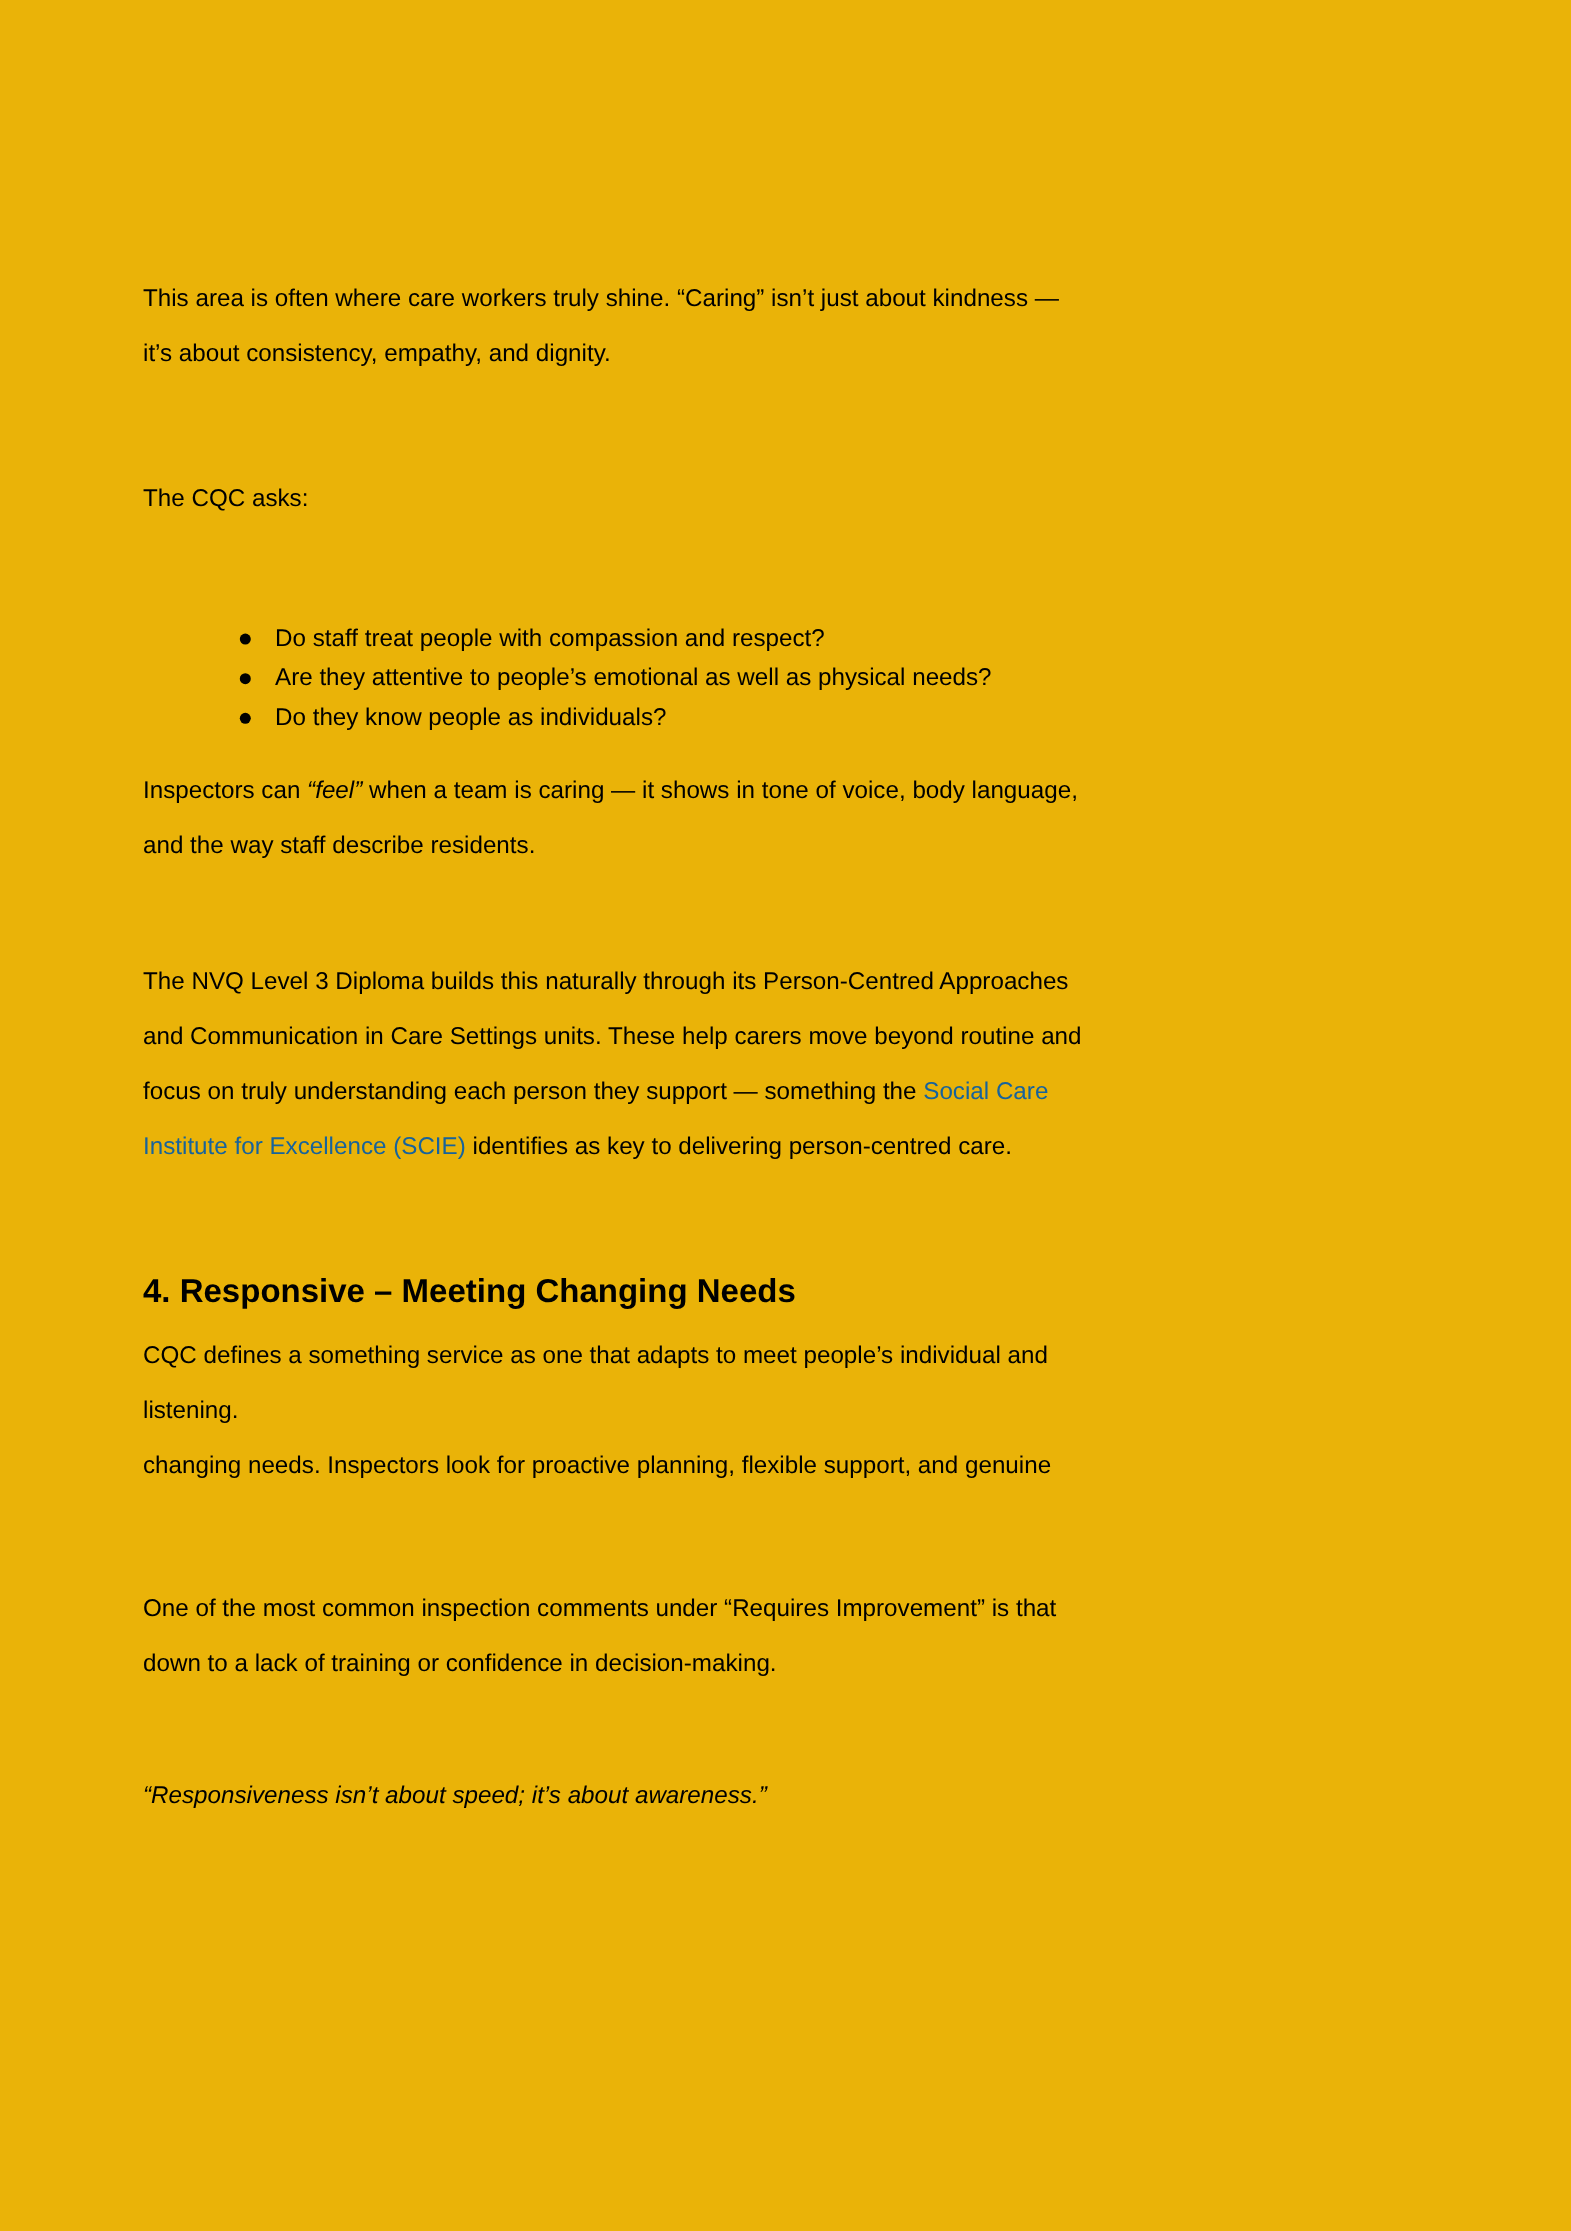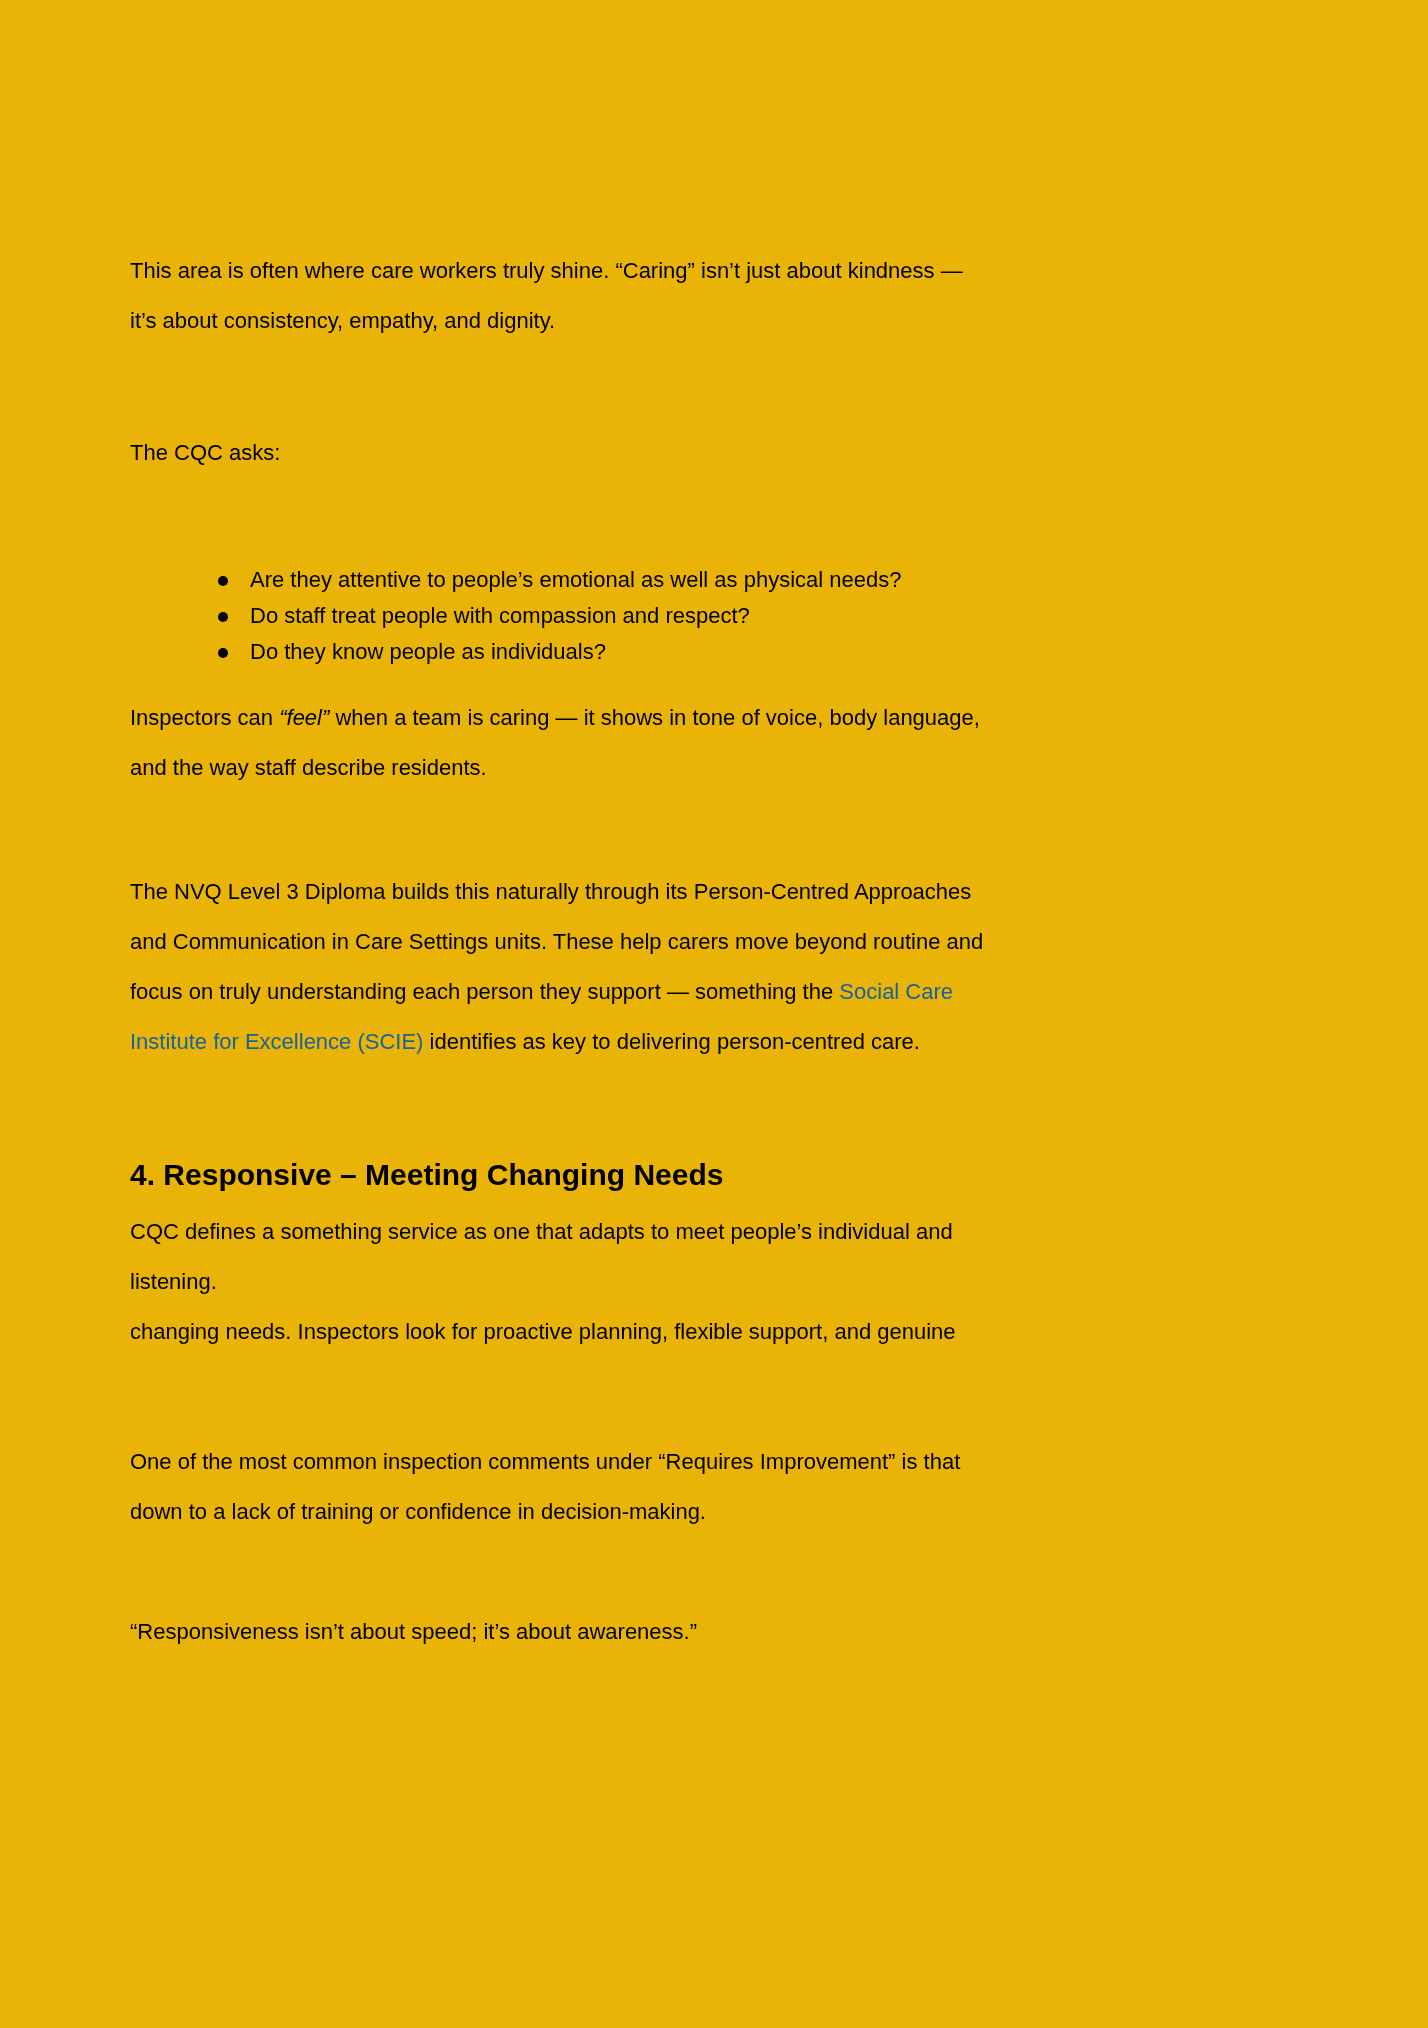--- a/index.html
+++ b/index.html
@@ -9,21 +9,21 @@
     width: 1428px;
     height: 2028px;
     background: #eab308;
     overflow: hidden;
     font-family: "Liberation Sans", sans-serif;
     color: #000000;
     padding: 246px 128px 0 130px;
   }
   .line { white-space: pre; }
   .paragraph { font-size: 22px; line-height: 50px; }
-  .quote { font-size: 22px; line-height: 50px; }
+  .quote { font-size: 22px; line-height: 50px; font-style: italic; }
   .heading { font-size: 30px; line-height: 38px; font-weight: 700; }
   .italic { font-style: italic; }
   .link { color: var(--link-color, #17639C); cursor: pointer; }
   .bullet-list { font-size: 22px; line-height: 36px; }
   .bullet-item { position: relative; padding-left: 120px; }
   .bullet-marker {
     position: absolute;
     left: 88px;
     top: 14px;
     width: 10px;
@@ -47,22 +47,22 @@
 
 <div class="page" data-name="document-page">
     <div data-name="intro-paragraph" class="paragraph">
       <div class="line" data-name="text-line"><span data-name="text-segment">This area is often where care workers truly shine. “Caring” isn’t just about kindness —</span></div>
       <div class="line" data-name="text-line"><span data-name="text-segment">it’s about consistency, empathy, and dignity.</span></div>
     </div>
     <div data-name="cqc-asks-line" class="paragraph">
       <div class="line" data-name="text-line"><span data-name="text-segment">The CQC asks:</span></div>
     </div>
     <div data-name="cqc-questions-list" class="bullet-list">
+      <div class="bullet-item" data-name="list-item"><span class="bullet-marker" data-name="bullet-icon"></span><span class="bullet-text" data-name="list-item-text">Do staff treat people with compassion and respect?</span></div>
       <div class="bullet-item" data-name="list-item"><span class="bullet-marker" data-name="bullet-icon"></span><span class="bullet-text" data-name="list-item-text">Are they attentive to people’s emotional as well as physical needs?</span></div>
-      <div class="bullet-item" data-name="list-item"><span class="bullet-marker" data-name="bullet-icon"></span><span class="bullet-text" data-name="list-item-text">Do staff treat people with compassion and respect?</span></div>
       <div class="bullet-item" data-name="list-item"><span class="bullet-marker" data-name="bullet-icon"></span><span class="bullet-text" data-name="list-item-text">Do they know people as individuals?</span></div>
     </div>
     <div data-name="inspectors-paragraph" class="paragraph">
       <div class="line" data-name="text-line"><span data-name="text-segment">Inspectors can </span><span class="italic" data-name="italic-text-segment">“feel”</span><span data-name="text-segment"> when a team is caring — it shows in tone of voice, body language,</span></div>
       <div class="line" data-name="text-line"><span data-name="text-segment">and the way staff describe residents.</span></div>
     </div>
     <div data-name="nvq-paragraph" class="paragraph">
       <div class="line" data-name="text-line"><span data-name="text-segment">The NVQ Level 3 Diploma builds this naturally through its Person-Centred Approaches</span></div>
       <div class="line" data-name="text-line"><span data-name="text-segment">and Communication in Care Settings units. These help carers move beyond routine and</span></div>
       <div class="line" data-name="text-line"><span data-name="text-segment">focus on truly understanding each person they support — something the </span><span class="link" data-name="scie-link-part-1">Social Care</span></div>

